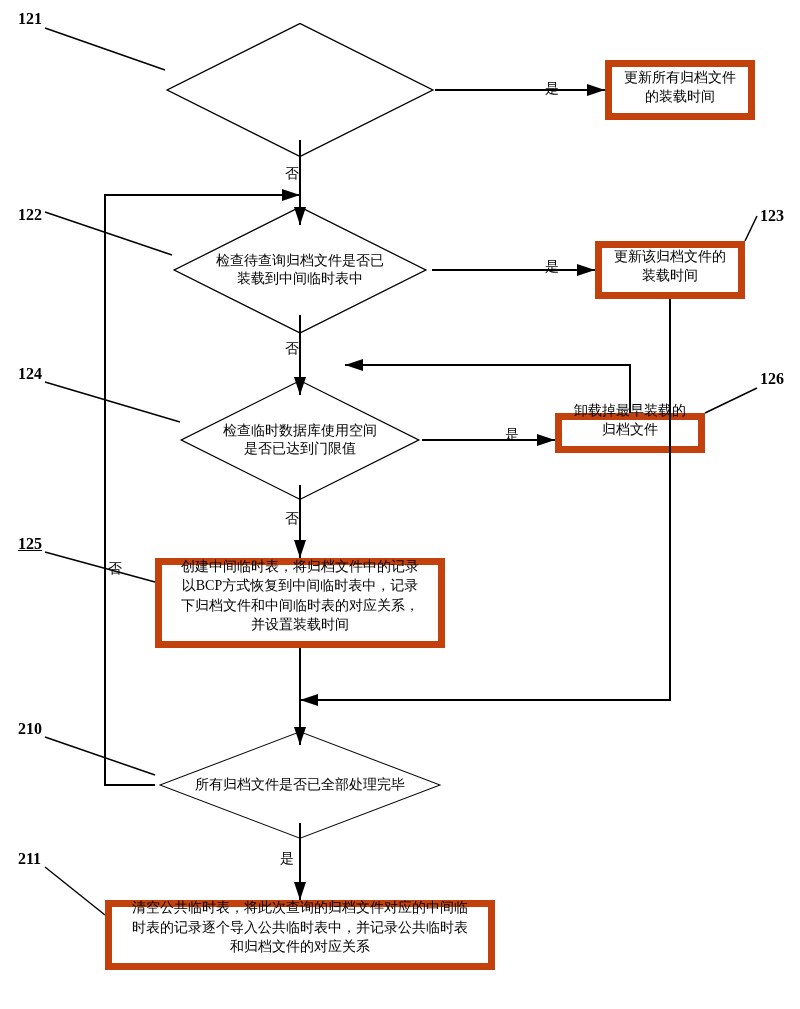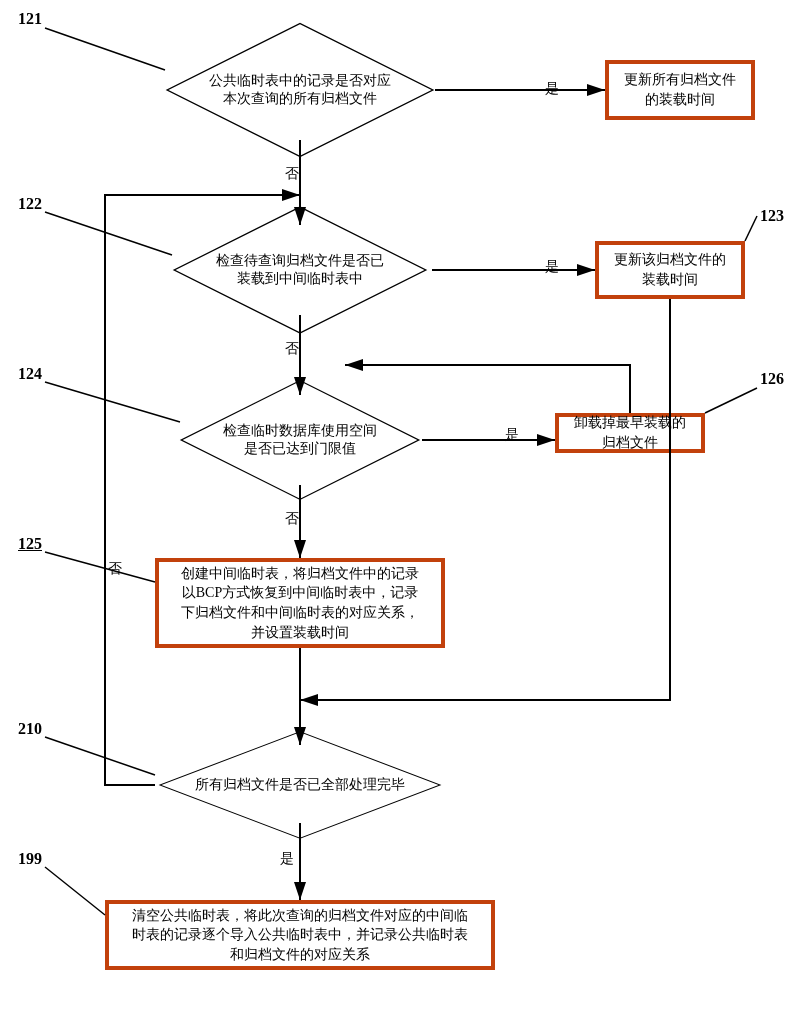--- a/index.html
+++ b/index.html
@@ -10,24 +10,24 @@
       height: 1009px;
       position: relative;
     }
     .label {
       position: absolute;
       font-size: 16px;
       font-weight: bold;
     }
     .box {
       position: absolute;
-      border: 4px solid #c2410c;
+      border: 7px solid #c2410c;
       background: #fff;
       display: flex;
-      align-items: center;
+      align-items: flex-end;
       justify-content: center;
       text-align: center;
       font-size: 14px;
       padding: 6px;
       line-height: 1.4;
     }
     .diamond {
       position: absolute;
       display: flex;
       align-items: center;
@@ -59,31 +59,30 @@
     .edge-label {
       position: absolute;
       font-size: 14px;
       background: #fff;
     }
   </style>
 </head>
 <body>
 
 <div class="label" style="left:18px; top:10px;">121</div>
-<div class="label" style="left:18px; top:195px;">122</div>
+<div class="label" style="left:18px; top:206px;">122</div>
 <div class="label" style="left:760px; top:207px;">123</div>
 <div class="label" style="left:18px; top:365px;">124</div>
 <div class="label" style="left:18px; top:535px;text-decoration:underline;">125</div>
 <div class="label" style="left:760px; top:370px;">126</div>
 <div class="label" style="left:18px; top:720px;">210</div>
-<div class="label" style="left:18px; top:850px;">199</div>
+<div class="label" style="left:18px; top:850px;">211</div>
 
 <div class="diamond" style="left:165px; top:40px; width:270px; height:100px;">
   <div class="diamond-shape" style="width:190px; height:190px; left:40px; top:-45px;"></div>
-  <div class="diamond-text">公共临时表中的记录是否对应<br>本次查询的所有归档文件</div>
 </div>
 
 <div class="box" style="left:605px; top:60px; width:150px; height:60px;">
   <span>更新所有归档文件<br>的装载时间</span>
 </div>
 
 <div class="diamond" style="left:165px; top:225px; width:270px; height:90px;">
   <div class="diamond-shape" style="width:180px; height:180px; left:45px; top:-45px;"></div>
   <div class="diamond-text">检查待查询归档文件是否已<br>装载到中间临时表中</div>
 </div>

